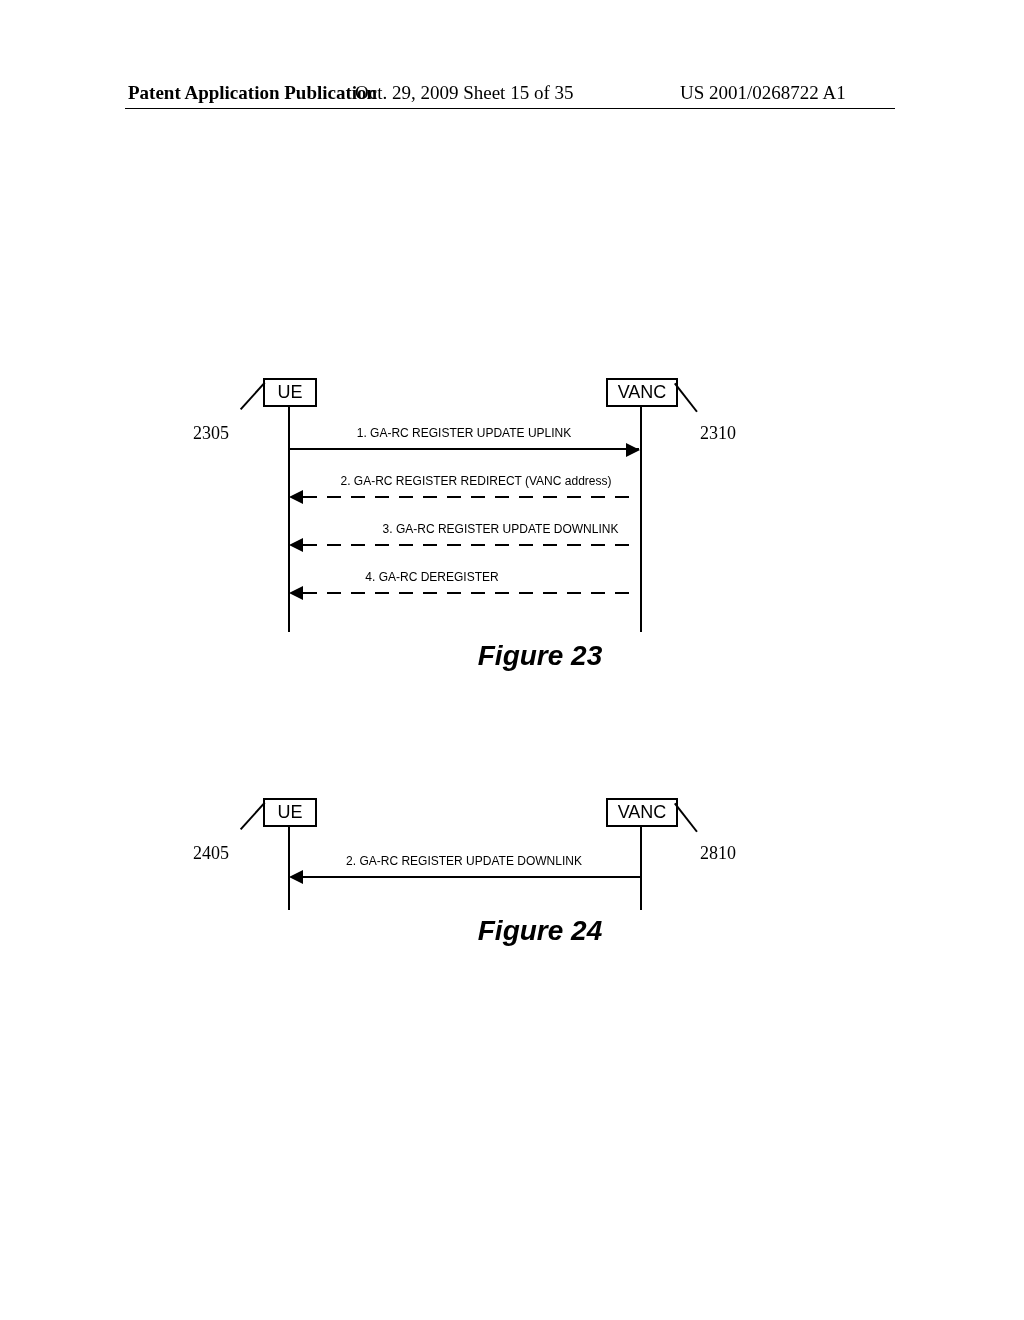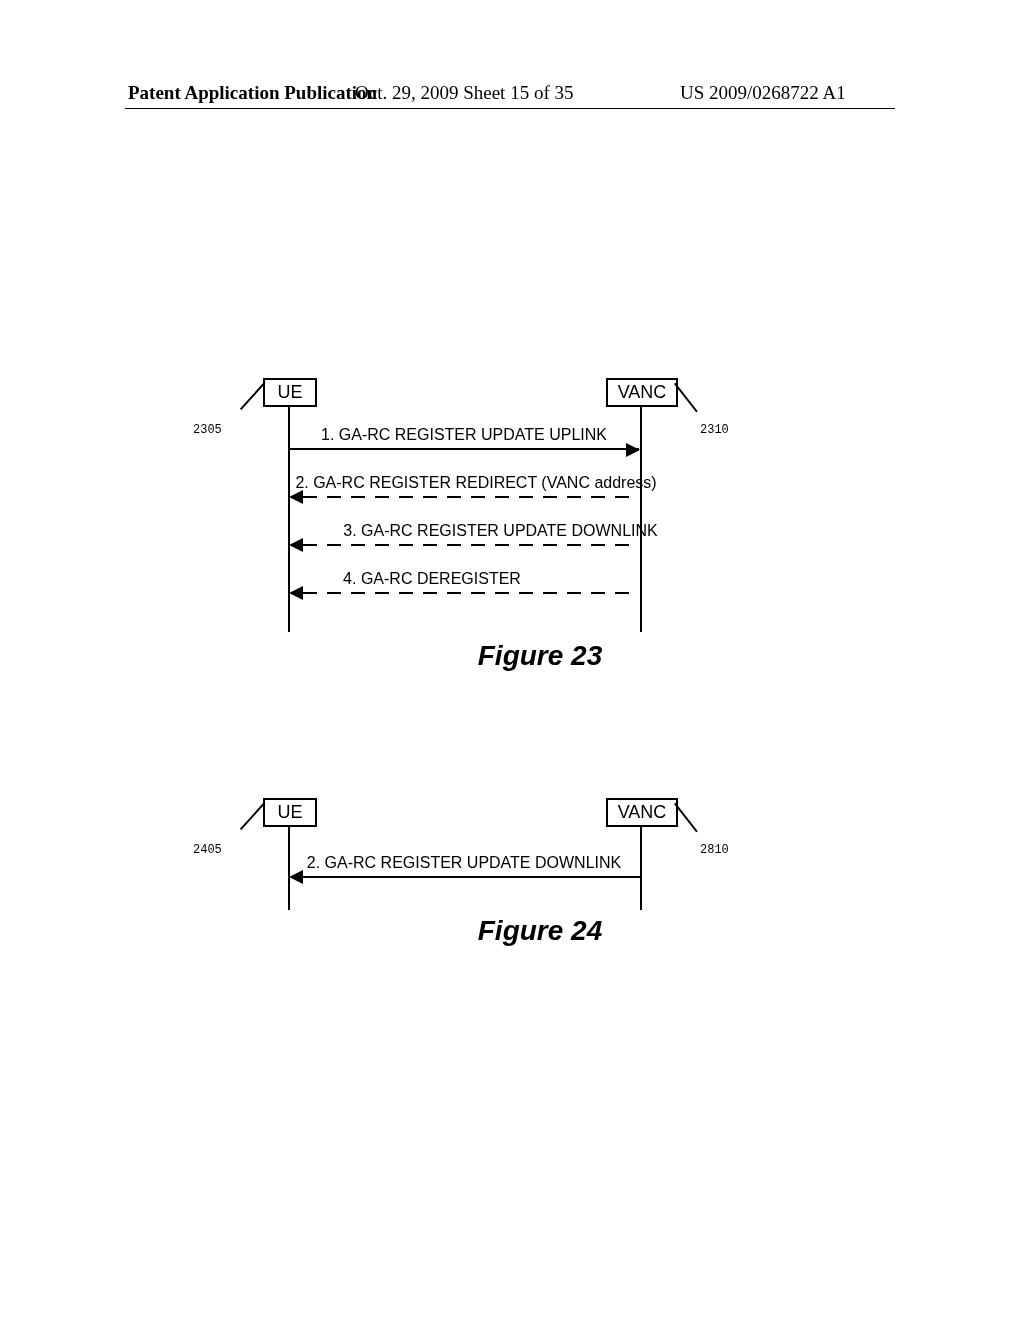--- a/index.html
+++ b/index.html
@@ -72,22 +72,22 @@
   .node-box {
     position: absolute;
     background: #fff;
     border: 2px solid #000;
     font-size: 18px;
     text-align: center;
     padding: 2px 0;
   }
   .ref-label {
     position: absolute;
-    font-size: 12px;
-    font-family: Liberation Mono, monospace;
+    font-size: 18px;
+    font-family: Liberation Serif, serif;
   }
   .leader {
     position: absolute;
     width: 0;
     height: 0;
     border-left: 2px solid #000;
     transform-origin: top left;
   }
 
   .msg-wrap {
@@ -113,36 +113,36 @@
     right: -1px;
     top: -7px;
     width: 0;
     height: 0;
     border-left: 14px solid #000;
     border-top: 7px solid transparent;
     border-bottom: 7px solid transparent;
   }
   .msg-text {
     position: absolute;
-    font-size: 16px;
+    font-size: 12px;
     text-align: center;
     width: 100%;
     top: -22px;
   }
 
 </style>
 </head>
 <body>
 
 <div class="page">
 
   <div class="header">
     <span class="header-left">Patent Application Publication</span>
     <span class="header-center">Oct. 29, 2009  Sheet 15 of 35</span>
-    <span class="header-right">US 2009/0268722 A1</span>
+    <span class="header-right">US 2001/0268722 A1</span>
   </div>
   <div class="header-rule"></div>
 
   <div class="seq" style="top:370px; height:320px;">
 
     <div class="lifeline" style="left:288px; top:12px; height:242px;"></div>
     <div class="lifeline" style="left:640px; top:12px; height:242px;"></div>
 
     <div class="node-box" style="left:263px; top:0px; width:50px;">
       <span>UE</span>

